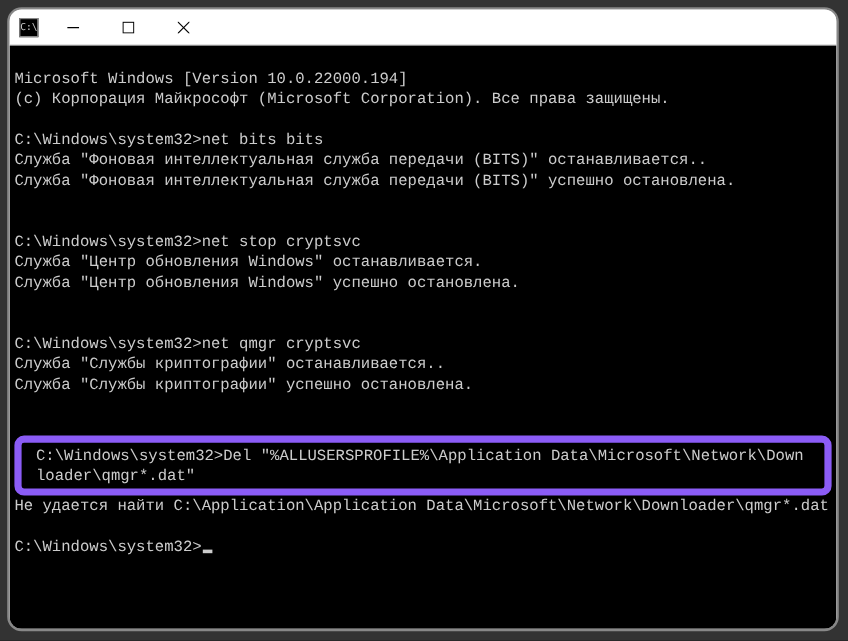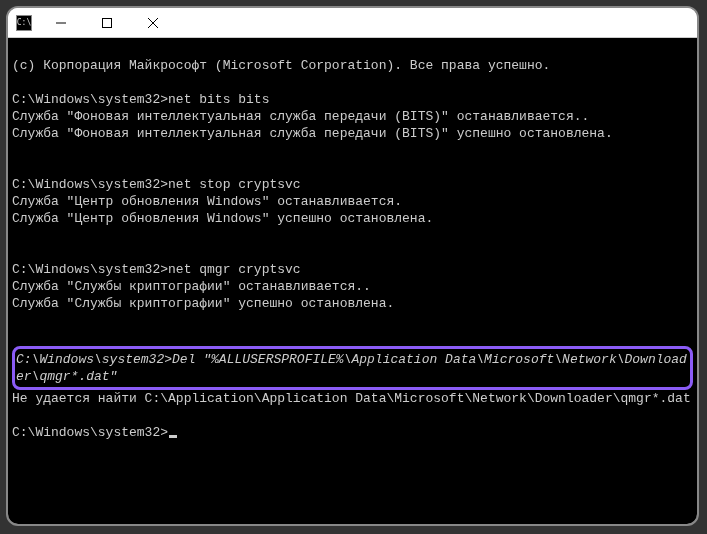--- a/index.html
+++ b/index.html
@@ -72,25 +72,24 @@
     color: #ccc;
     font-family: 'Consolas', 'Courier New', monospace;
     font-size: 13px;
     line-height: 17px;
     padding: 2px 4px;
     white-space: pre-wrap;
     word-break: break-all;
     position: relative;
   }
   .highlight-box {
-    border: 3px solid #8b5cf6;
+    border: 6px solid #8b5cf6;
     border-radius: 8px;
-    padding: 2px 1px;
+    padding: 2px 12px;
     margin: 0 0px;
-    font-style: italic;
   }
   .cursor {
     display: inline-block;
     width: 8px;
     height: 3px;
     background: #ccc;
     vertical-align: baseline;
     margin-left: 1px;
     position: relative;
     top: 2px;
@@ -116,21 +115,21 @@
       </div>
       <div class="winbtn">
         <svg width="10" height="10">
             <line x1="0" y1="0" x2="10" y2="10" stroke="#000" stroke-width="1"></line>
             <line x1="10" y1="0" x2="0" y2="10" stroke="#000" stroke-width="1"></line>
           </svg>
       </div>
     </div>
 
     <div class="terminal">
-<span class="block">(c) Корпорация Майкрософт (Microsoft Corporation). Все права успешно.</span>
+<span class="block">Microsoft Windows [Version 10.0.22000.194]</span><span class="block">(c) Корпорация Майкрософт (Microsoft Corporation). Все права защищены.</span>
 <span>C:\Windows\system32&gt;</span><span>net bits bits</span>
 <span class="block">Служба "Фоновая интеллектуальная служба передачи (BITS)" останавливается..</span><span class="block">Служба "Фоновая интеллектуальная служба передачи (BITS)" успешно остановлена.</span>
 
 <span>C:\Windows\system32&gt;</span><span>net stop cryptsvc</span>
 <span class="block">Служба "Центр обновления Windows" останавливается.</span><span class="block">Служба "Центр обновления Windows" успешно остановлена.</span>
 
 <span>C:\Windows\system32&gt;</span><span>net qmgr cryptsvc</span>
 <span class="block">Служба "Службы криптографии" останавливается..</span><span class="block">Служба "Службы криптографии" успешно остановлена.</span>
 
 <div class="highlight-box"><span>C:\Windows\system32&gt;</span><span>Del "%ALLUSERSPROFILE%\Application Data\Microsoft\Network\Downloader\qmgr*.dat"</span></div><span class="block">Не удается найти C:\Application\Application Data\Microsoft\Network\Downloader\qmgr*.dat</span>

